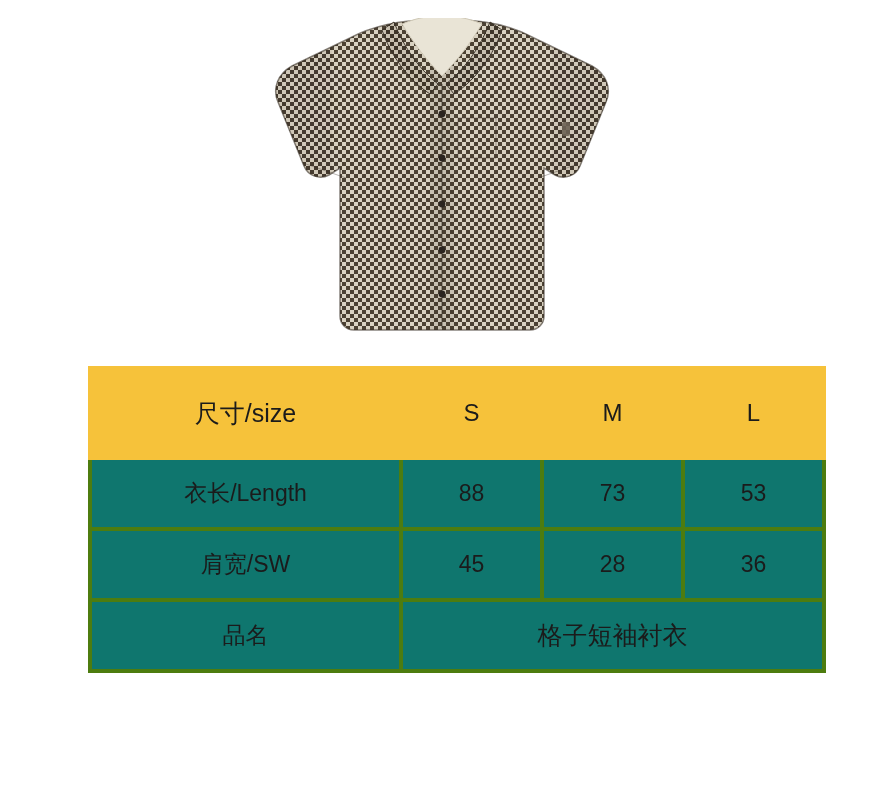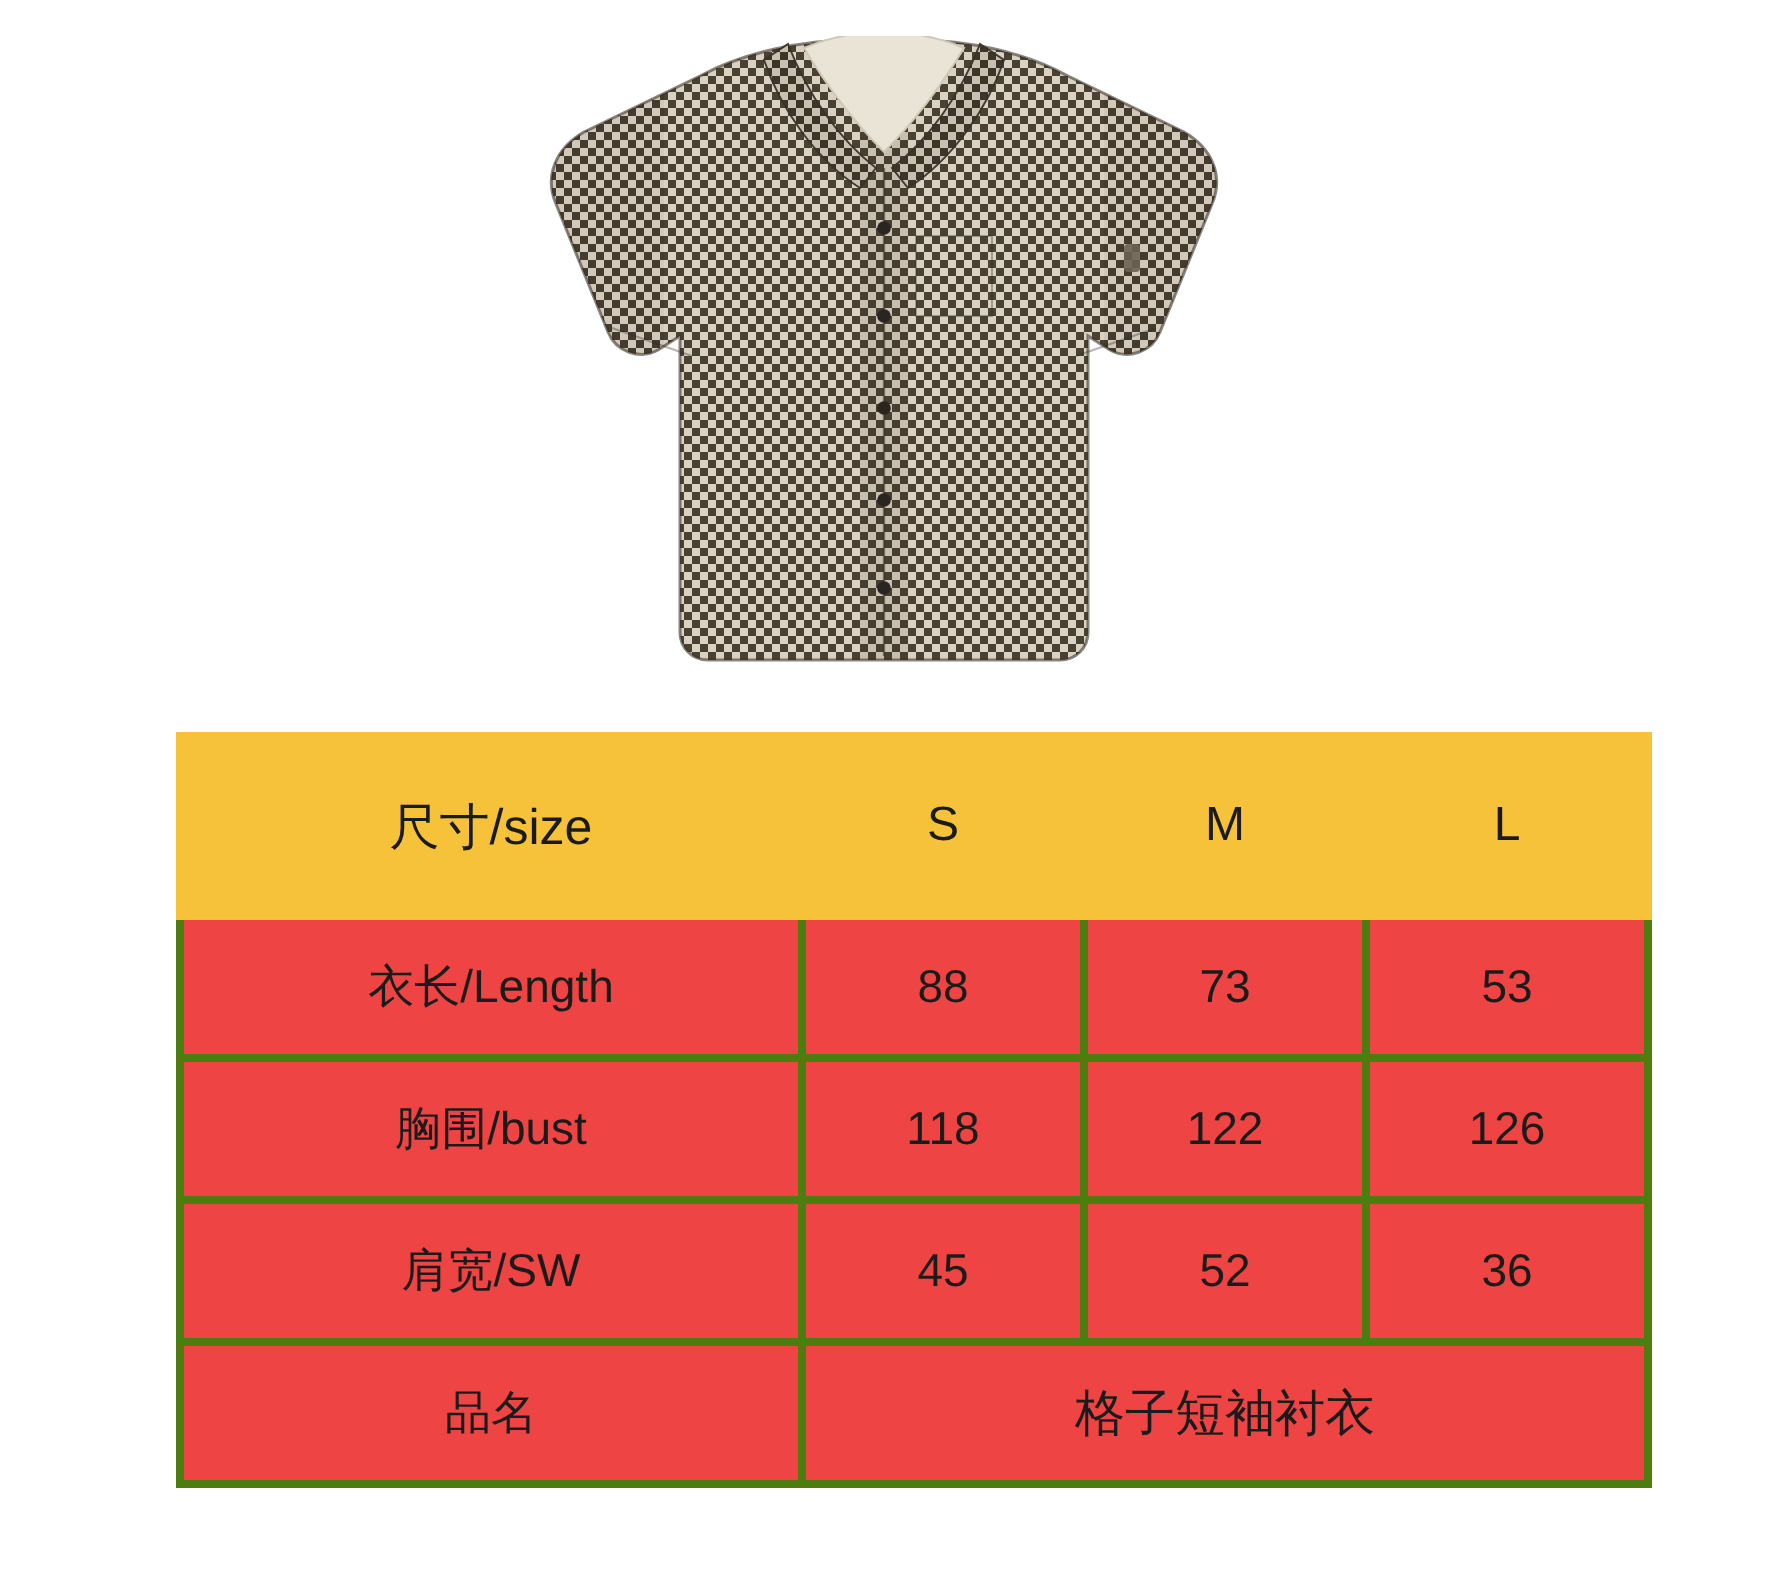--- a/index.html
+++ b/index.html
@@ -57,21 +57,21 @@
     background: #f6c23a;
     height: 84px;
     font-size: 24px;
     border-color: #f6c23a;
   }
   .size-table .head-row td.label-cell {
     font-size: 25px;
   }
   .size-table tbody td {
     height: 65px;
-    background: #ef4444;
+    background: #0f766e;
   }
   .label-cell {
     width: 305px;
     font-size: 25px;
   }
   .val-cell { width: 135px; }
   .name-row .name-value {
     font-size: 25px;
   }
   .underline-row td.val-first {
@@ -155,31 +155,25 @@
         <td class="val-cell">L</td>
       </tr>
 
       <tr>
         <td class="label-cell">衣长/Length</td>
         <td class="val-cell">88</td>
         <td class="val-cell">73</td>
         <td class="val-cell">53</td>
       </tr>
 
-      <tr class="underline-row">
-        <td class="label-cell">胸围/bust</td>
-        <td class="val-cell val-first">118</td>
-        <td class="val-cell">122</td>
-        <td class="val-cell">126</td>
-      </tr>
 
       <tr>
         <td class="label-cell">肩宽/SW</td>
         <td class="val-cell">45</td>
-        <td class="val-cell">52</td>
+        <td class="val-cell">28</td>
         <td class="val-cell">36</td>
       </tr>
 
 
       <tr class="name-row">
         <td class="label-cell">品名</td>
         <td class="name-value" colspan="3">格子短袖衬衣</td>
       </tr>
     </tbody>
   </table>

